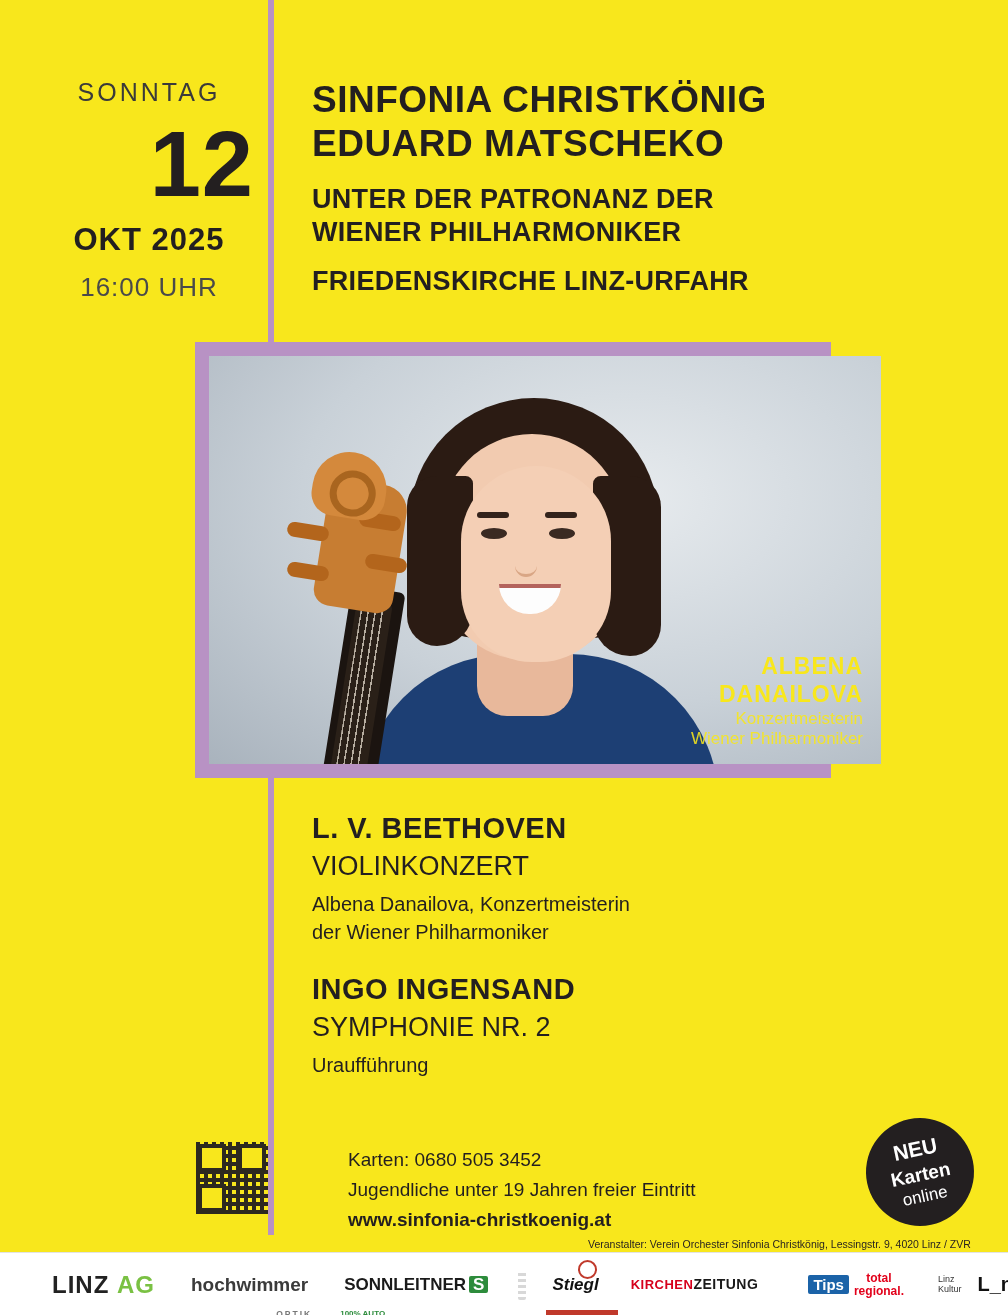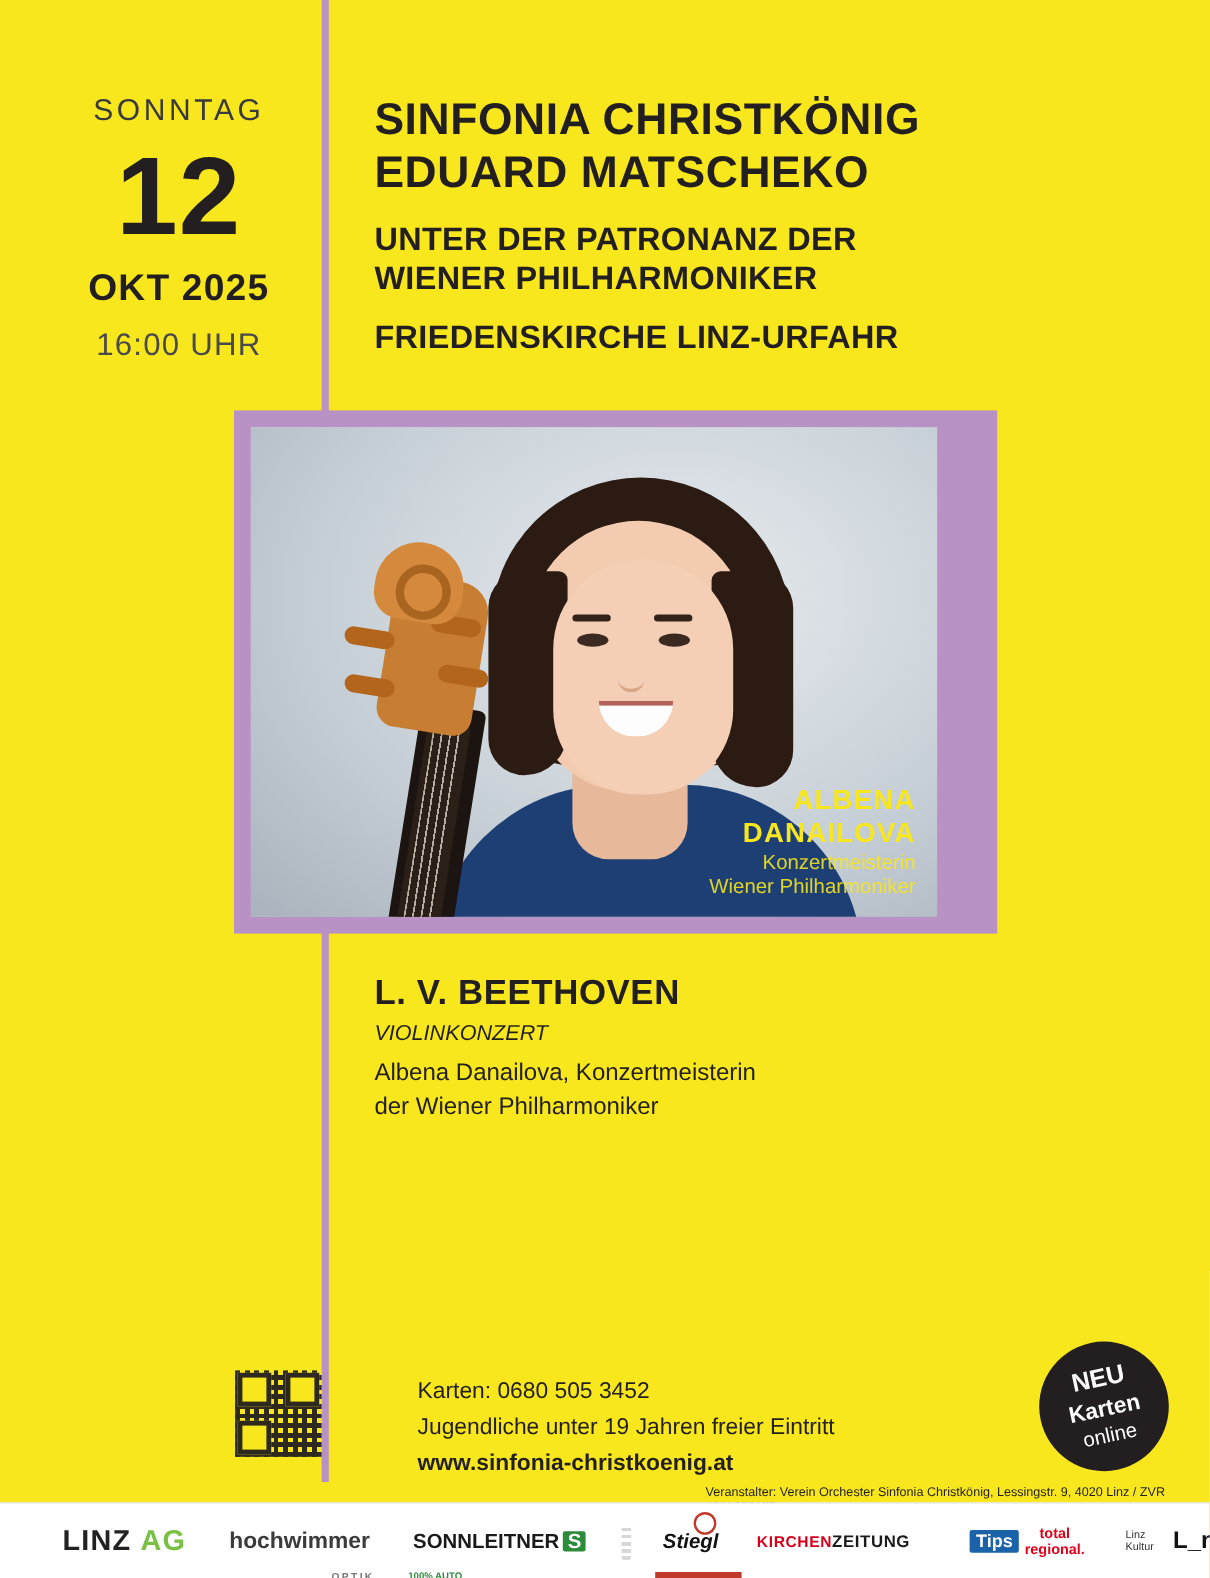--- a/index.html
+++ b/index.html
@@ -43,20 +43,21 @@
     letter-spacing: 3px;
     font-weight: 400;
     color: #3a3a3a;
   }
   .date-day {
     font-size: 92px;
     font-weight: 800;
     line-height: 0.95;
     margin-top: 14px;
     letter-spacing: 1px;
+    text-align: right;
   }
   .date-month {
     font-size: 31px;
     font-weight: 800;
     letter-spacing: 1px;
     margin-top: 14px;
   }
   .date-time {
     font-size: 26px;
     font-weight: 400;
@@ -100,21 +101,21 @@
     width: 636px;
     height: 436px;
     background: #b892c4;
     padding: 0;
     box-sizing: border-box;
   }
   .photo-inner {
     position: absolute;
     left: 14px;
     top: 14px;
-    width: 572px;
+    width: 672px;
     height: 408px;
     overflow: hidden;
     background: linear-gradient(160deg, #cfd6dc 0%, #c3ccd4 40%, #aeb8c2 100%);
   }
   
   .bg-wash {
     position: absolute;
     inset: 0;
     background: radial-gradient(ellipse at 62% 35%, #e7ebee 0%, #c9d1d8 55%, #a9b3bd 100%);
   }
@@ -319,24 +320,23 @@
     top: 812px;
     width: 640px;
     color: #231f20;
   }
   .prog-composer {
     font-size: 29px;
     font-weight: 800;
     letter-spacing: 0.5px;
   }
   .prog-work {
-    font-size: 18px;
+    font-size: 27px;
     font-weight: 400;
     margin-top: 6px;
-    font-style: italic;
   }
   .prog-note {
     font-size: 20px;
     font-weight: 400;
     margin-top: 8px;
     line-height: 1.42;
   }
   .prog-gap { height: 26px; }
   
   .info {
@@ -503,20 +503,25 @@
   </div>
 
   <div class="programme">
     <div>
       <div class="prog-composer">L. V. BEETHOVEN</div>
       <div class="prog-work">VIOLINKONZERT</div>
       <div class="prog-note">Albena Danailova, Konzertmeisterin</div>
       <div class="prog-note" style="margin-top:0">der Wiener Philharmoniker</div>
     </div>
     <div class="prog-gap"></div>
+    <div>
+      <div class="prog-composer">INGO INGENSAND</div>
+      <div class="prog-work">SYMPHONIE NR. 2</div>
+      <div class="prog-note">Uraufführung</div>
+    </div>
   </div>
 
   <div class="qr">
     <div class="qr-b tl"></div>
     <div class="qr-b tr"></div>
     <div class="qr-b bl"></div>
   </div>
 
   <div class="info">
     <div>Karten: 0680 505 3452</div>

